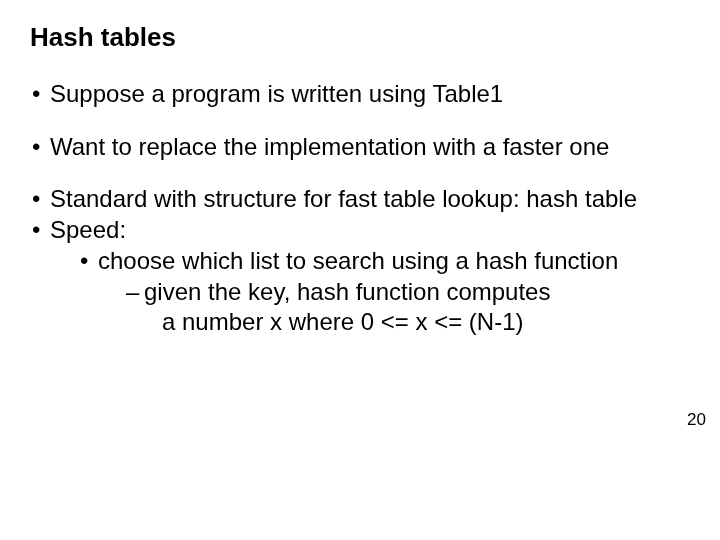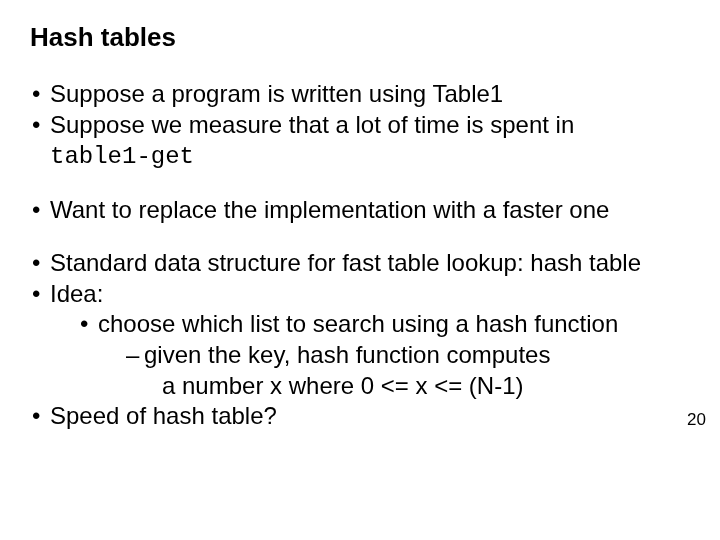--- a/index.html
+++ b/index.html
@@ -21,49 +21,44 @@
   .dash-line2 { margin-left: 18px; }
 </style>
 </head>
 <body>
 
 <div class="slide">
   <div class="title">Hash tables</div>
 
   <ul class="top">
     <li><span>Suppose a program is written using Table1</span></li>
-    <li>
-      <span>Suppose we measure that a lot of time is spent in </span><br>
-      <span class="code">table1-get</span>
-    </li>
   </ul>
 
   <div class="gap-md"></div>
 
   <ul class="top">
     <li><span>Want to replace the implementation with a faster one</span></li>
   </ul>
 
   <div class="gap-md"></div>
 
   <ul class="top">
     <li>
-      <span>Standard data structure for fast table lookup: </span><span>hash table</span>
+      <span>Standard with structure for fast table lookup: </span><span>hash table</span>
     </li>
     <li>
-      <span>Idea:</span>
+      <span>Speed:</span>
       <ul class="sub">
         <li>
           <span>choose which list to search using a </span><span>hash function</span>
           <ul class="dash">
             <li>
               <span>given the key, hash function computes</span>
               <div class="dash-line2">a number x  where 0 &lt;= x &lt;= (N-1)</div>
             </li>
           </ul>
         </li>
       </ul>
     </li>
-    <li><span>Speed of hash table?</span></li>
   </ul>
 
   <div class="pagenum">20</div>
 </div>
 
 </body></html>

